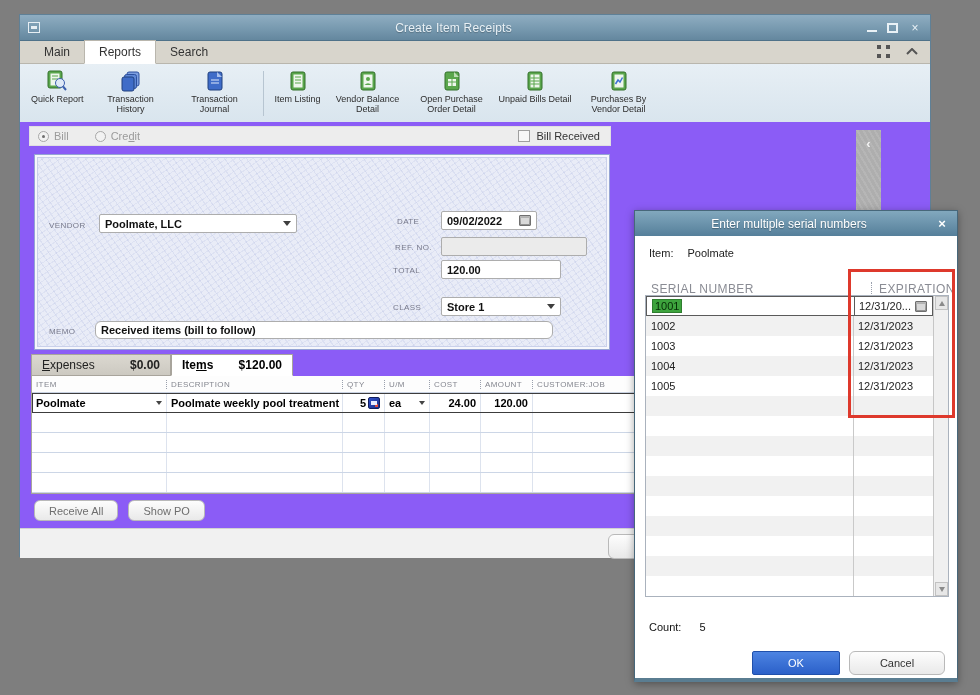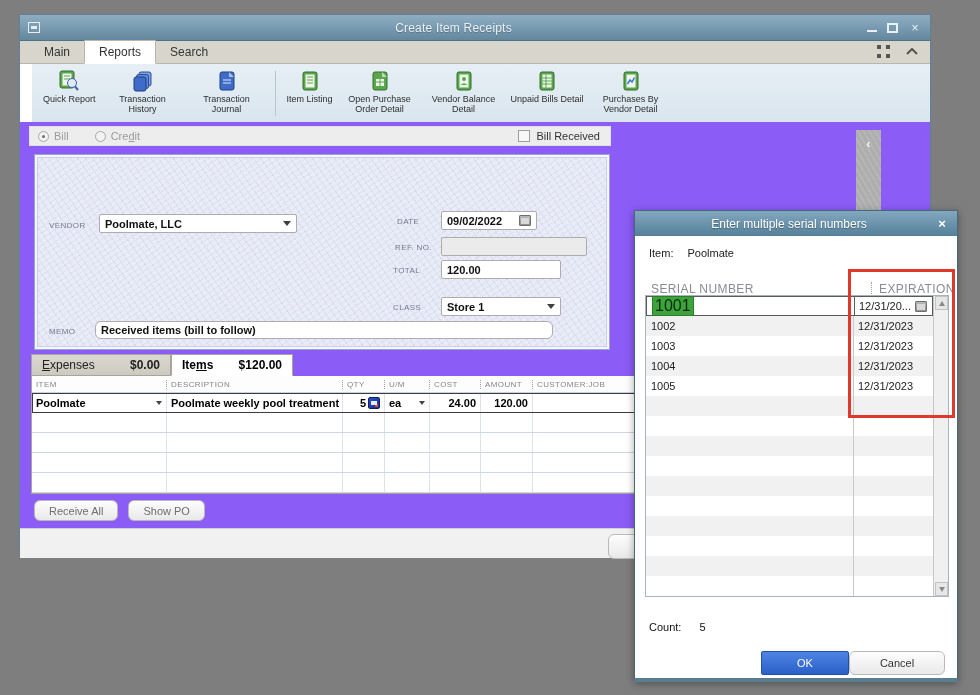--- a/index.html
+++ b/index.html
@@ -17,21 +17,21 @@
   .wb-min { border-bottom:2px solid #e9f1f6; height:8px; width:10px; }
   .wb-max { border:2px solid #e9f1f6; height:10px; width:11px; }
 
   
   .tabrow { height:23px; background:#d8d5cc; border-bottom:1px solid #b9b6ad; display:flex; align-items:flex-end; padding-left:10px; position:relative; }
   .tab { font-size:12px; color:#333; padding:4px 14px 4px; cursor:default; }
   .tab.active { background:#fff; border:1px solid #b9b6ad; border-bottom:1px solid #fff; margin-bottom:-1px; }
   .tabrow-icons { position:absolute; right:12px; top:4px; display:flex; gap:16px; align-items:center; }
 
   
-  .toolbar { height:59px; background:linear-gradient(#e7eff5, #d9e5ee); border-bottom:1px solid #bccbd6; display:flex; align-items:flex-start; padding:5px 4px 0 6px;margin-left:12px; }
+  .toolbar { height:59px; background:linear-gradient(#e7eff5, #d9e5ee); border-bottom:1px solid #bccbd6; display:flex; align-items:flex-start; padding:5px 4px 0 6px; }
   .tbtn { display:flex; flex-direction:column; align-items:center; gap:2px; padding:1px 5px; cursor:default; }
   .tbtn .tlabel { font-size:9px; line-height:10px; color:#2e2e2e; text-align:center; max-width:74px; }
   .tb-divider { width:1px; background:#b7c5d1; margin:2px 6px 6px; align-self:stretch; }
   .icon22 { width:22px; height:22px; }
 
   
   .content { position:absolute; left:0; top:107px; right:0; bottom:0; background:#8b5cf6; }
   .optionbar { position:absolute; left:9px; top:4px; width:582px; height:20px; background:#ededed; border:1px solid #e0e0e0; display:flex; align-items:center; }
   .radio-group { display:flex; align-items:center; gap:26px; padding-left:8px; flex:1; }
   .radio { display:flex; align-items:center; gap:5px; font-size:11px; color:#9b9b9b; }
@@ -99,29 +99,29 @@
   .ditem-row { position:absolute; left:14px; top:36px; font-size:11px; color:#222; display:flex; gap:14px; }
   .dcolhead { position:absolute; font-size:12px; color:#8a8c94; letter-spacing:.4px; }
   .dlist { position:absolute; left:10px; top:84px; width:304px; height:302px; border:1px solid #aab2bd; background:#fff; display:flex; }
   .drows { width:289px; position:relative; }
   .drow { height:20px; display:flex; font-size:11px; color:#222; }
   .drow.alt { background:#f1f1f1; }
   .dcell-s { width:208px; padding:0 5px; display:flex; align-items:center; border-right:1px solid #c9c9c9; }
   .dcell-e { flex:1; padding:0 4px; display:flex; align-items:center; }
   .drow.activerow { border:1px solid #5a5a5a; background:#fff; }
   .drow.activerow .dcell-s { border-right:1px solid #5a5a5a; }
-  .sel-green { background:#3da33d; border:1px solid #2e7d2e; color:#062d06; padding:0 2px; font-size:16px; }
+  .sel-green { background:#3da33d; border:1px solid #2e7d2e; color:#062d06; padding:0 2px; font-size:11px; }
   .dscroll { width:15px; background:#f0f0f0; border-left:1px solid #c6c6c6; position:relative; }
   .sarrow { position:absolute; left:1px; width:13px; height:14px; background:#e7e7e7; border:1px solid #c2c2c2; }
   .sarrow::after { content:""; position:absolute; left:3px; }
   .sarrow.up { top:0; } .sarrow.up::after { top:4px; border-left:3.5px solid transparent; border-right:3.5px solid transparent; border-bottom:5px solid #8a8a8a; }
   .sarrow.down { bottom:0; } .sarrow.down::after { top:4px; border-left:3.5px solid transparent; border-right:3.5px solid transparent; border-top:5px solid #8a8a8a; }
   .redbox { position:absolute; left:213px; top:58px; width:107px; height:149px; border:3px solid #de392c; z-index:5; pointer-events:none; }
   .dcount { position:absolute; left:14px; top:410px; font-size:11px; color:#111; display:flex; gap:18px; }
-  .dbuttons { position:absolute; right:12px; top:440px; display:flex; }
+  .dbuttons { position:absolute; right:12px; top:440px; display:flex; gap:9px; }
   .okbtn { width:88px; height:24px; background:linear-gradient(#4d84e2,#2b60c9); border:1px solid #2050ab; border-radius:2px; color:#fff; font-size:11px; display:flex; align-items:center; justify-content:center; }
   .cancelbtn { width:96px; height:24px; color:#333; font-size:11px; }
 
   .small-ic { display:block; }
 </style>
 </head>
 <body>
 
 <div class="stage">
 
@@ -192,35 +192,35 @@
           <rect x="6.5" y="4.5" width="9" height="13" fill="#eef6ec"></rect>
           <line x1="8" y1="7" x2="14" y2="7" stroke="#5aa64c"></line>
             <line x1="8" y1="10" x2="14" y2="10" stroke="#5aa64c"></line>
             <line x1="8" y1="13" x2="14" y2="13" stroke="#5aa64c"></line>
         </svg>
         <div class="tlabel">Item Listing</div>
       </div>
       <div class="tbtn">
         <svg class="icon22" viewBox="0 0 22 22">
           <rect x="4" y="2" width="14" height="18" rx="2" fill="#5aa64c" stroke="#33702a"></rect>
+          <rect x="6.5" y="4.5" width="9" height="13" fill="#eef6ec"></rect>
+          <circle cx="11" cy="9" r="2" fill="#5aa64c"></circle>
+          <path d="M7.5 15 Q11 11.5 14.5 15 Z" fill="#5aa64c"></path>
+        </svg>
+        <div class="tlabel">Vendor Balance Detail</div>
+      </div>
+      <div class="tbtn">
+        <svg class="icon22" viewBox="0 0 22 22">
+          <rect x="4" y="2" width="14" height="18" rx="2" fill="#5aa64c" stroke="#33702a"></rect>
           <path d="M13 2 L18 7 L13 7 Z" fill="#bcdcb4"></path>
           <rect x="7" y="9" width="8" height="7" fill="#eef6ec"></rect>
           <line x1="7" y1="12" x2="15" y2="12" stroke="#5aa64c"></line>
             <line x1="11" y1="9" x2="11" y2="16" stroke="#5aa64c"></line>
         </svg>
         <div class="tlabel">Open Purchase Order Detail</div>
-      </div>
-      <div class="tbtn">
-        <svg class="icon22" viewBox="0 0 22 22">
-          <rect x="4" y="2" width="14" height="18" rx="2" fill="#5aa64c" stroke="#33702a"></rect>
-          <rect x="6.5" y="4.5" width="9" height="13" fill="#eef6ec"></rect>
-          <circle cx="11" cy="9" r="2" fill="#5aa64c"></circle>
-          <path d="M7.5 15 Q11 11.5 14.5 15 Z" fill="#5aa64c"></path>
-        </svg>
-        <div class="tlabel">Vendor Balance Detail</div>
       </div>
       <div class="tbtn">
         <svg class="icon22" viewBox="0 0 22 22">
           <rect x="4" y="2" width="14" height="18" rx="2" fill="#5aa64c" stroke="#33702a"></rect>
           <rect x="6.5" y="4.5" width="9" height="13" fill="#eef6ec"></rect>
           <line x1="6.5" y1="8" x2="15.5" y2="8" stroke="#5aa64c"></line>
             <line x1="6.5" y1="11" x2="15.5" y2="11" stroke="#5aa64c"></line>
           <line x1="6.5" y1="14" x2="15.5" y2="14" stroke="#5aa64c"></line>
             <line x1="10" y1="4.5" x2="10" y2="17.5" stroke="#5aa64c"></line>
         </svg>

